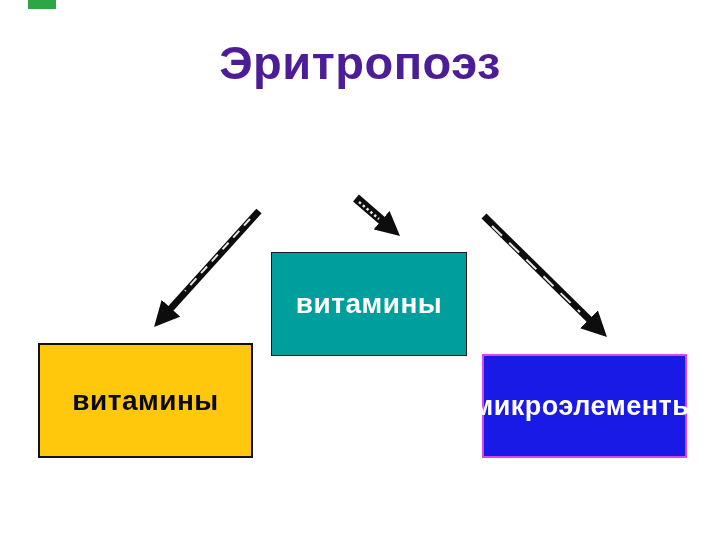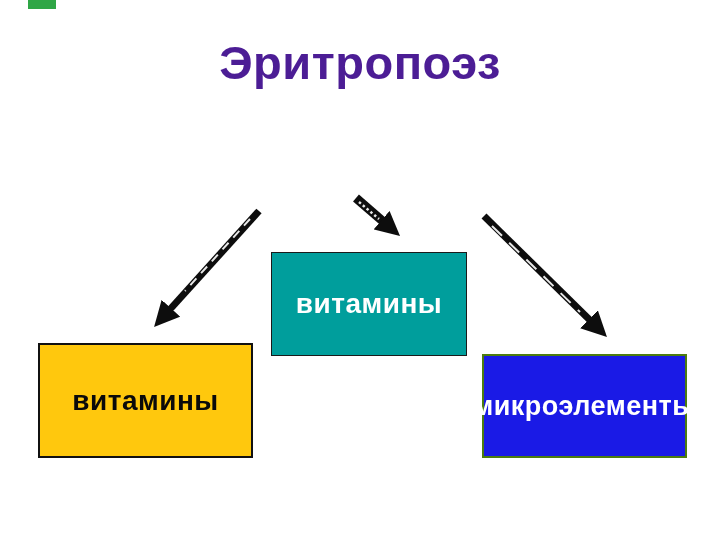--- a/index.html
+++ b/index.html
@@ -31,21 +31,21 @@
     box-sizing:border-box;text-align:center;
   }
   .box span{font-weight:700;line-height:1;letter-spacing:0.5px;}
 
   .box-vitamins{left:271px;top:252px;width:196px;height:104px;border:1.5px solid #1a1a1a;}
   .box-vitamins span{font-size:28px;}
 
   .box-androgens{left:38px;top:343px;width:215px;height:115px;border:2px solid #111111;}
   .box-androgens span{font-size:28px;}
 
-  .box-microelements{left:482px;top:354px;width:205px;height:104px;border:2px solid #4d7c0f;}
+  .box-microelements{left:482px;top:354px;width:205px;height:104px;border:2px solid #d946ef;}
   .box-microelements span{font-size:27px;}
 
   .gloss{stroke:#ffffff;fill:none;opacity:0.9;}
 </style>
 </head>
 <body>
 
 <div class="slide">
 
   <div class="corner-mark" style="background-color: rgb(47, 166, 70);"></div>

